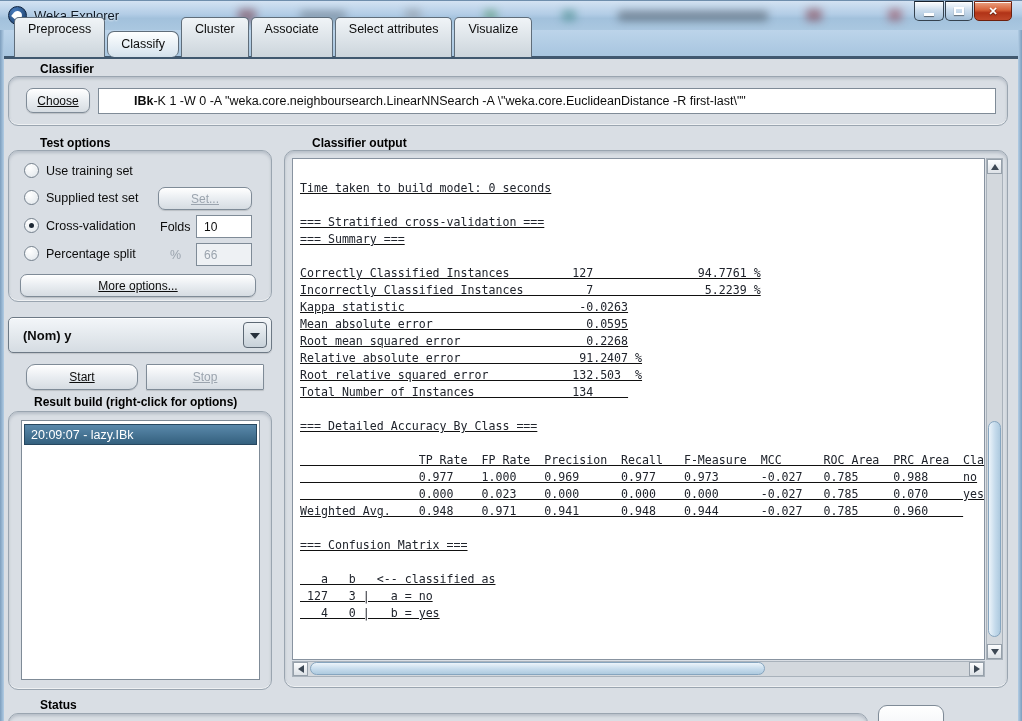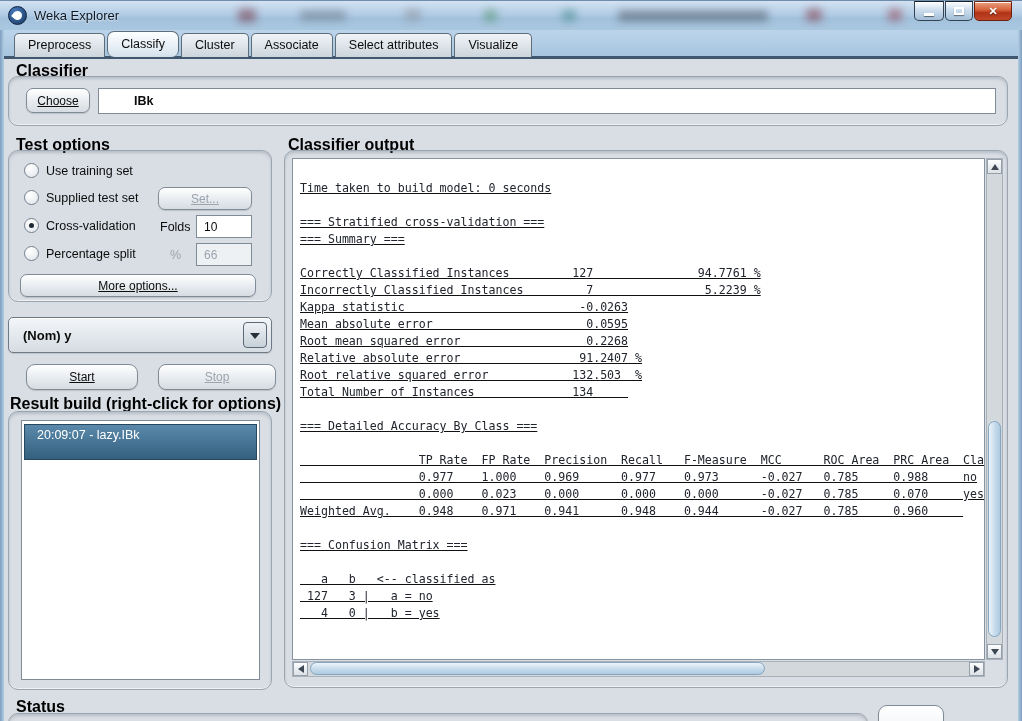--- a/index.html
+++ b/index.html
@@ -50,33 +50,33 @@
   .frame-r { position:absolute; left:1018px; top:30px; width:4px; height:691px; background:linear-gradient(to left,#7d9ebd,#b2cde5); }
 
   
   .tabband {
     position:absolute; left:4px; top:30px; width:1014px; height:27px;
     background:linear-gradient(#bcd4ea,#a7c5df);
     display:flex; align-items:flex-end; padding-left:10px;
   }
   .client-top { position:absolute; left:4px; top:56px; width:1014px; height:3px; background:#40586f; }
   .tab {
-    height:24px; line-height:22px; padding:0 13px; margin-right:2px;
+    height:40px; line-height:22px; padding:0 13px; margin-right:2px;
     border:1px solid #5f6d7a; border-bottom:none; border-radius:5px 5px 0 0;
     background:linear-gradient(#f0f4f7,#ccd5dc);
     font-size:12.5px; color:#0c0c0c; position:relative; z-index:1;
   }
   .tab.selected {
     height:26px; line-height:24px; z-index:3;
     background:linear-gradient(#feffff,#dde8f1 80%, #d3e0ea);
     border-radius:7px;
   }
 
   
-  .glabel { position:absolute; font-size:16px; font-weight:bold; color:#000; }
+  .glabel { position:absolute; font-size:12px; font-weight:bold; color:#000;margin-left:24px; }
   .group {
     position:absolute; border:1px solid #9aa5b0; border-radius:10px;
     box-shadow: inset 0 2px 3px rgba(95,108,124,.28), inset 0 -1px 0 rgba(255,255,255,.6);
   }
   .btn {
     position:absolute; border:1px solid #7f8b97; border-radius:7px;
     background:linear-gradient(#ffffff, #e9edf1 50%, #d6dce2);
     box-shadow:0 1px 1px rgba(0,0,0,.14), inset 0 1px 0 #fff;
     display:flex; align-items:center; justify-content:center;
     font-size:12px; color:#0c0c0c; cursor:default;text-decoration:underline;
@@ -112,23 +112,23 @@
     position:absolute; right:4px; top:4px; width:24px; height:26px;
     border:1px solid #5c6874; border-radius:4px;
     background:linear-gradient(#eef2f5, #c7d1d9);
   }
   .tri-down { position:absolute; left:6px; top:10px; width:0; height:0;
     border-left:5px solid transparent; border-right:5px solid transparent; border-top:6px solid #27313c; }
 
   
   .listbox { position:absolute; left:21px; top:420px; width:239px; height:260px; background:#fff; border:1px solid #7f8b97; }
   .list-item {
-    position:absolute; left:2px; top:3px; width:233px; height:36px;
+    position:absolute; left:2px; top:3px; width:233px; height:21px;
     background:linear-gradient(#5a89ab, #34607e);
-    color:#fff; font-size:12.5px; line-height:21px; padding-left:12px;
+    color:#fff; font-size:12.5px; line-height:21px; padding-left:6px;
     border:1px solid #27475f;
   }
 
   
   .output-white { position:absolute; left:292px; top:158px; width:693px; height:502px; background:#fff; border:1px solid #8893a0; overflow:hidden;text-decoration:underline; }
   .output-pre {
     font-family:"DejaVu Sans Mono", monospace;
     font-size:11.6px; line-height:17px; color:#20242c;
     padding:21px 0 0 7px; white-space:pre;
   }
@@ -193,20 +193,21 @@
   <div class="tab">Select attributes</div>
   <div class="tab">Visualize</div>
 </div>
 <div class="client-top"></div>
 
 <div class="glabel" style="left:16px;top:62px;">Classifier</div>
 <div class="group" style="left:8px;top:76px;width:1000px;height:50px;"></div>
 <div class="btn" style="left:26px;top:88px;width:64px;height:25px;">Choose</div>
 <div class="field scheme-field" style="left:98px;top:88px;width:898px;height:26px;">
     <span class="scheme-name">IBk</span>
+    <span> -K 1 -W 0 -A "weka.core.neighboursearch.LinearNNSearch -A \"weka.core.EuclideanDistance -R first-last\""</span>
   </div>
 
 <div class="glabel" style="left:16px;top:136px;">Test options</div>
 <div class="group" style="left:8px;top:150px;width:264px;height:152px;"></div>
 
 <div class="radio" style="left:24px;top:163px;"></div>
 <div class="rlabel" style="left:46px;top:164px;">Use training set</div>
 
 <div class="radio" style="left:24px;top:190px;"></div>
 <div class="rlabel" style="left:46px;top:191px;">Supplied test set</div>
@@ -225,21 +226,21 @@
 <div class="btn" style="left:20px;top:274px;width:236px;height:23px;">More options...</div>
 
 <div class="combo">
   <div class="combo-text">(Nom) y</div>
   <div class="combo-btn">
     <div class="tri-down"></div>
   </div>
 </div>
 
 <div class="btn" style="left:26px;top:364px;width:112px;height:26px;border-radius:9px;">Start</div>
-<div class="btn disabled" style="left:158px;top:364px;width:118px;height:26px;border-radius:8px;">Stop</div>
+<div class="btn disabled" style="left:146px;top:364px;width:118px;height:26px;border-radius:1px;">Stop</div>
 
 <div class="glabel" style="left:10px;top:395px;">Result build (right-click for options)</div>
 <div class="group" style="left:8px;top:411px;width:264px;height:279px;"></div>
 <div class="listbox">
   <div class="list-item">20:09:07 - lazy.IBk</div>
 </div>
 
 <div class="glabel" style="left:288px;top:136px;">Classifier output</div>
 <div class="group" style="left:284px;top:150px;width:724px;height:538px;"></div>
 <div class="output-white">

